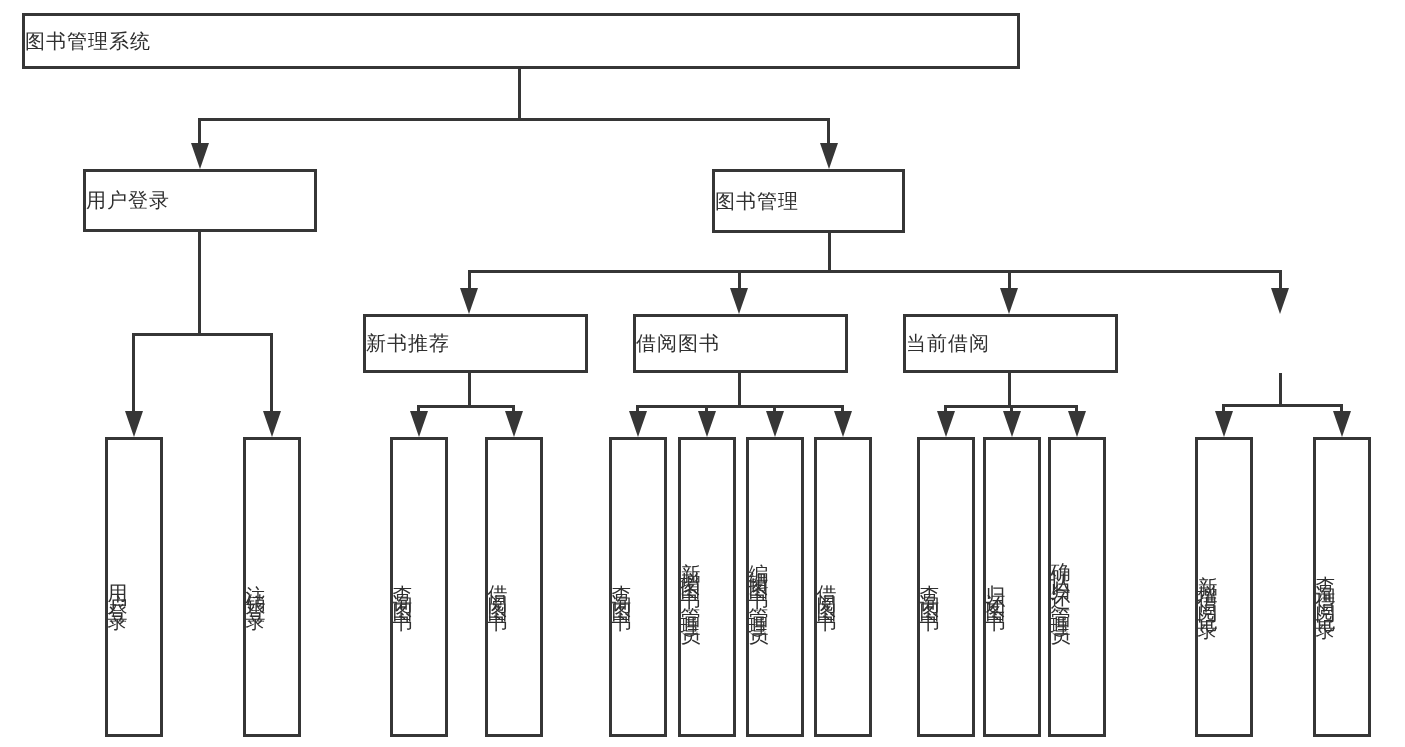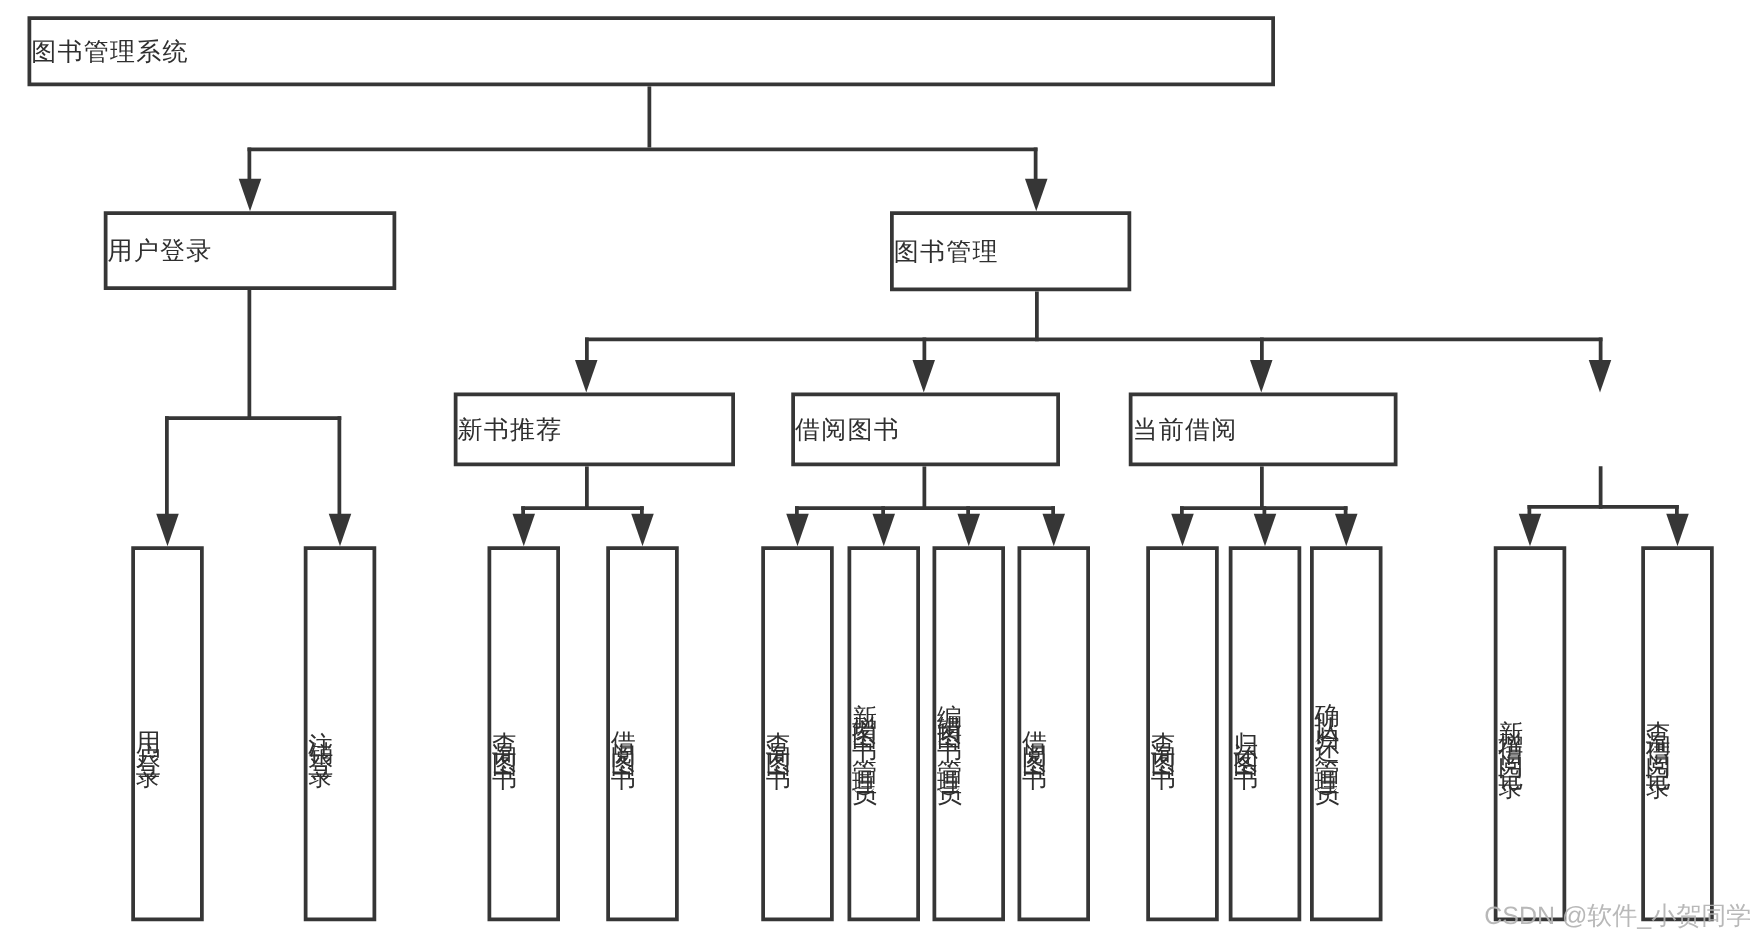--- a/index.html
+++ b/index.html
@@ -170,15 +170,14 @@
   <div class="box" style="left:1048px;top:437px;width:58px;height:300px">
     <span class="vlabel">确认归还（管理员）</span>
   </div>
   <div class="box" style="left:1195px;top:437px;width:58px;height:300px">
     <span class="vlabel">新增借阅记录</span>
   </div>
   <div class="box" style="left:1313px;top:437px;width:58px;height:300px">
     <span class="vlabel">查询借阅记录</span>
   </div>
 
-  <div class="watermark">CSDN @软件_小贺同学</div>
 
 </div>
 
 </body></html>

